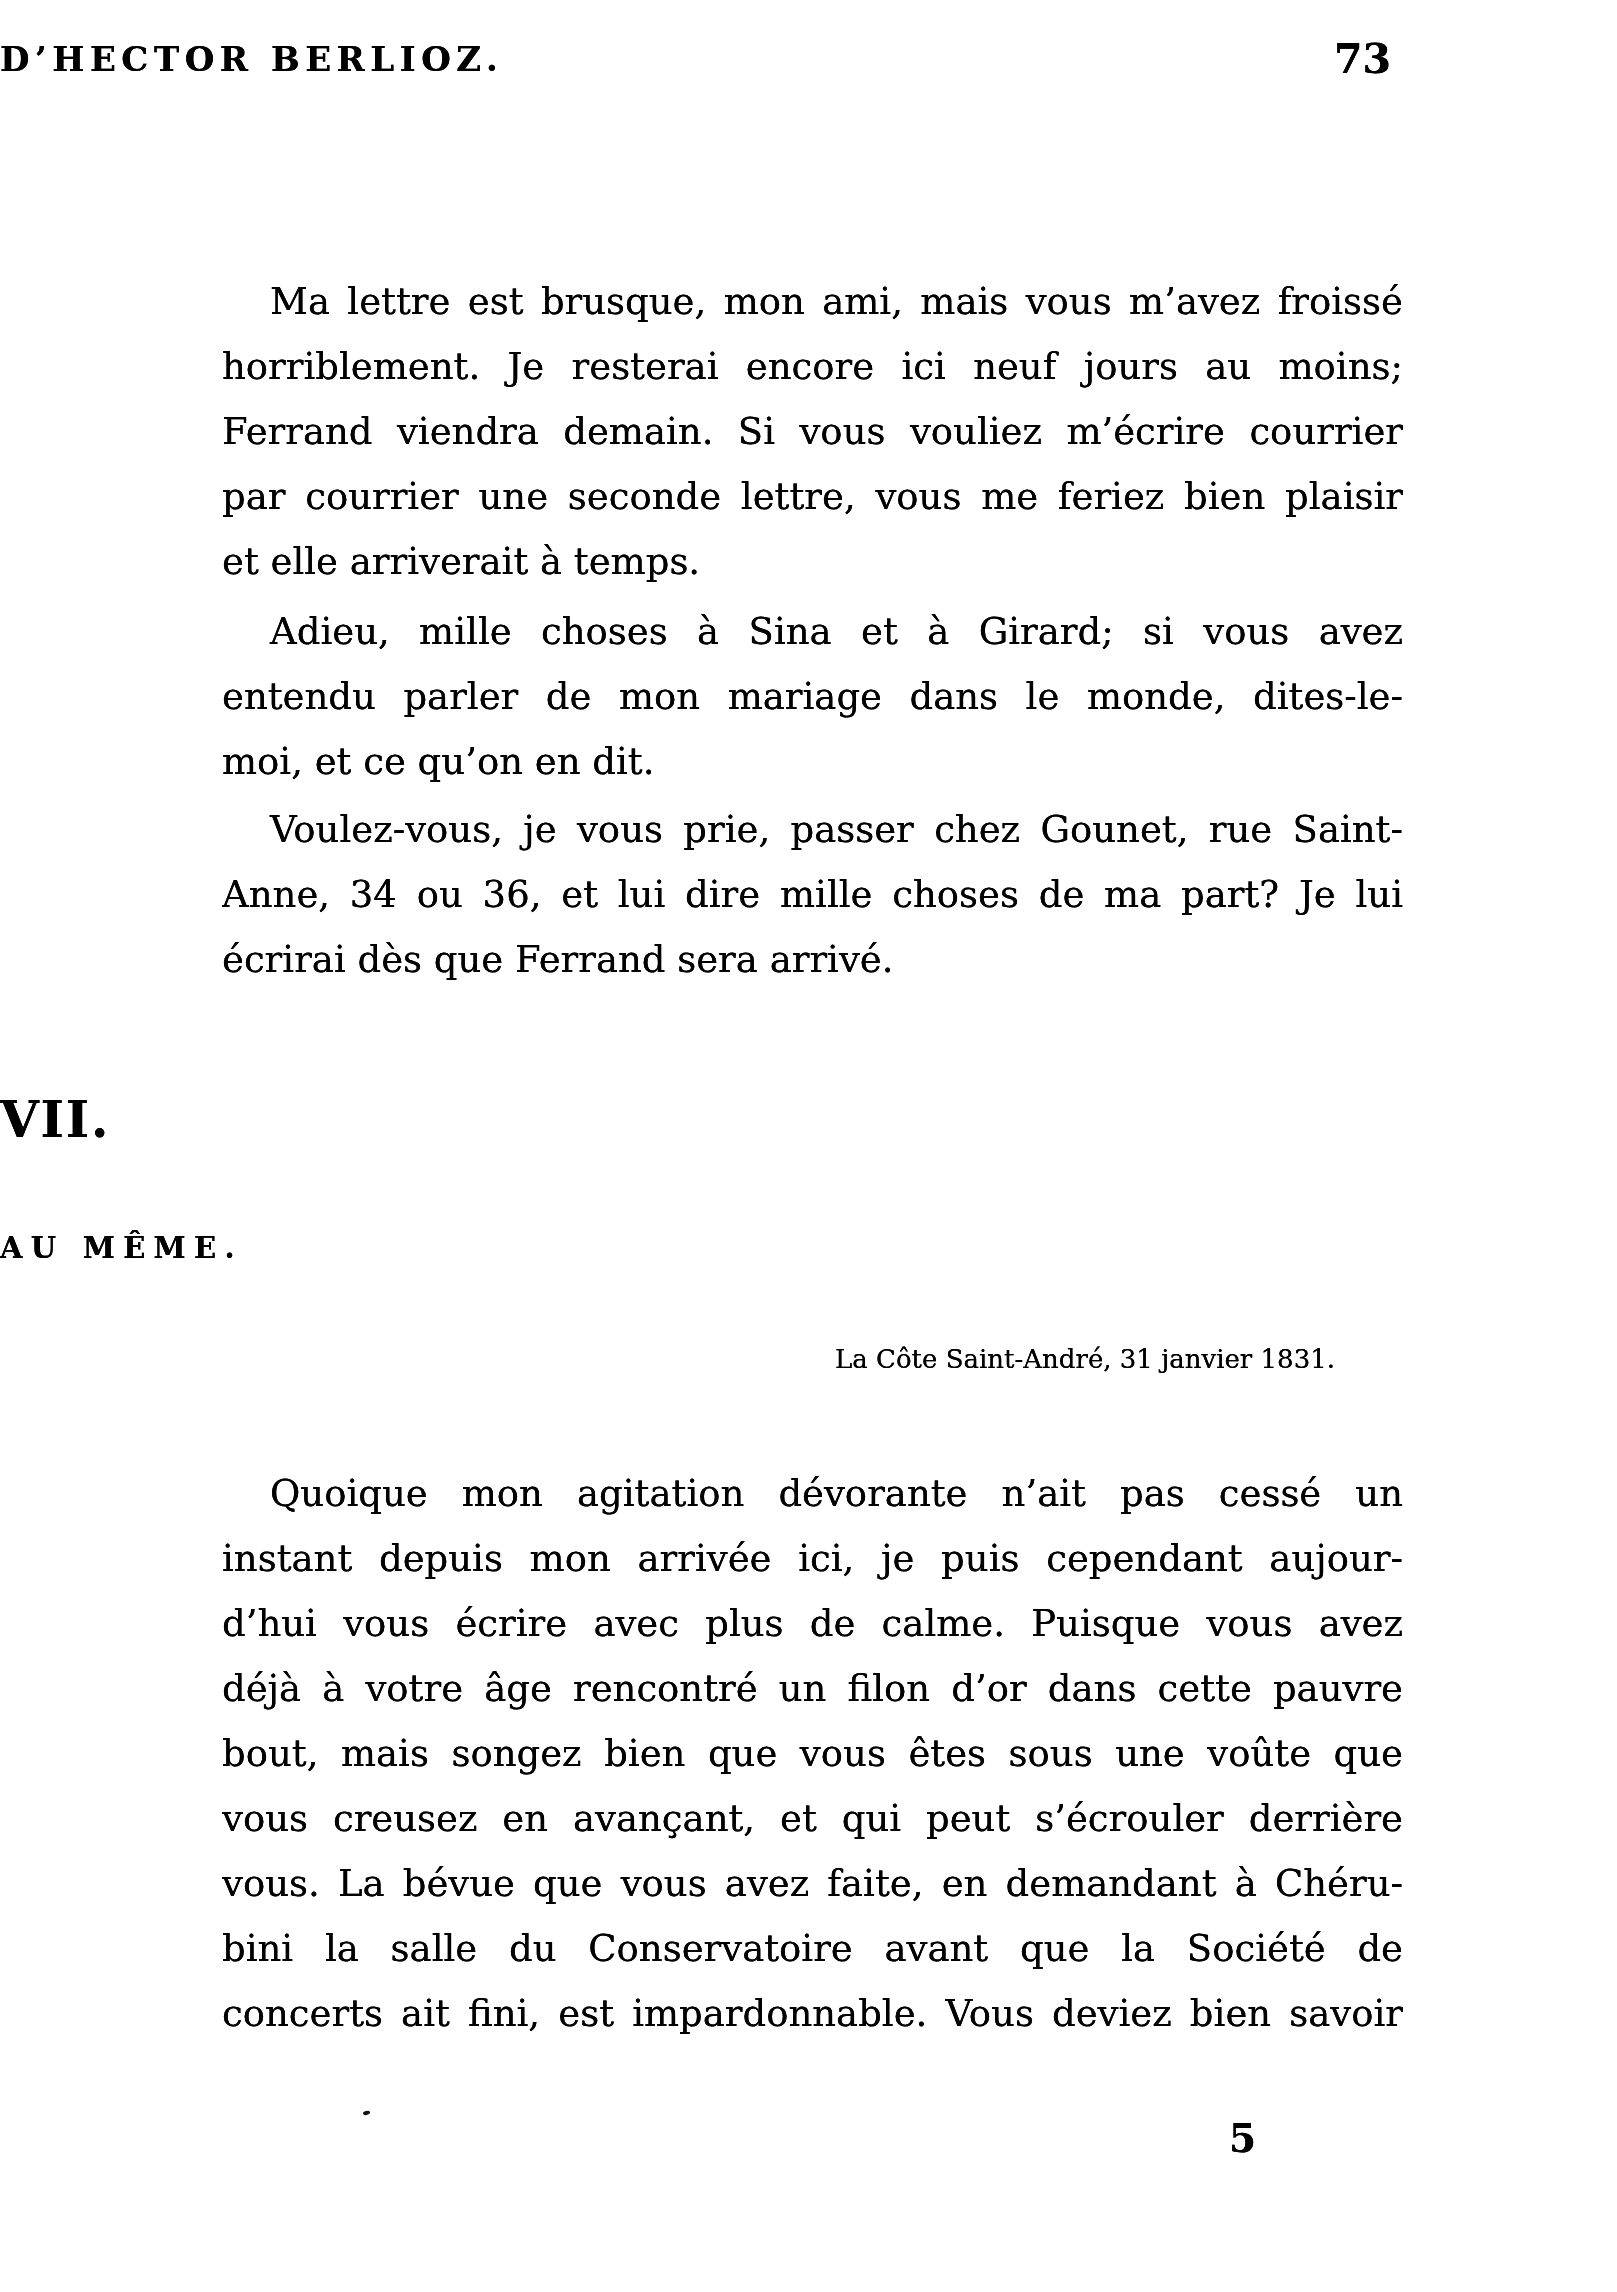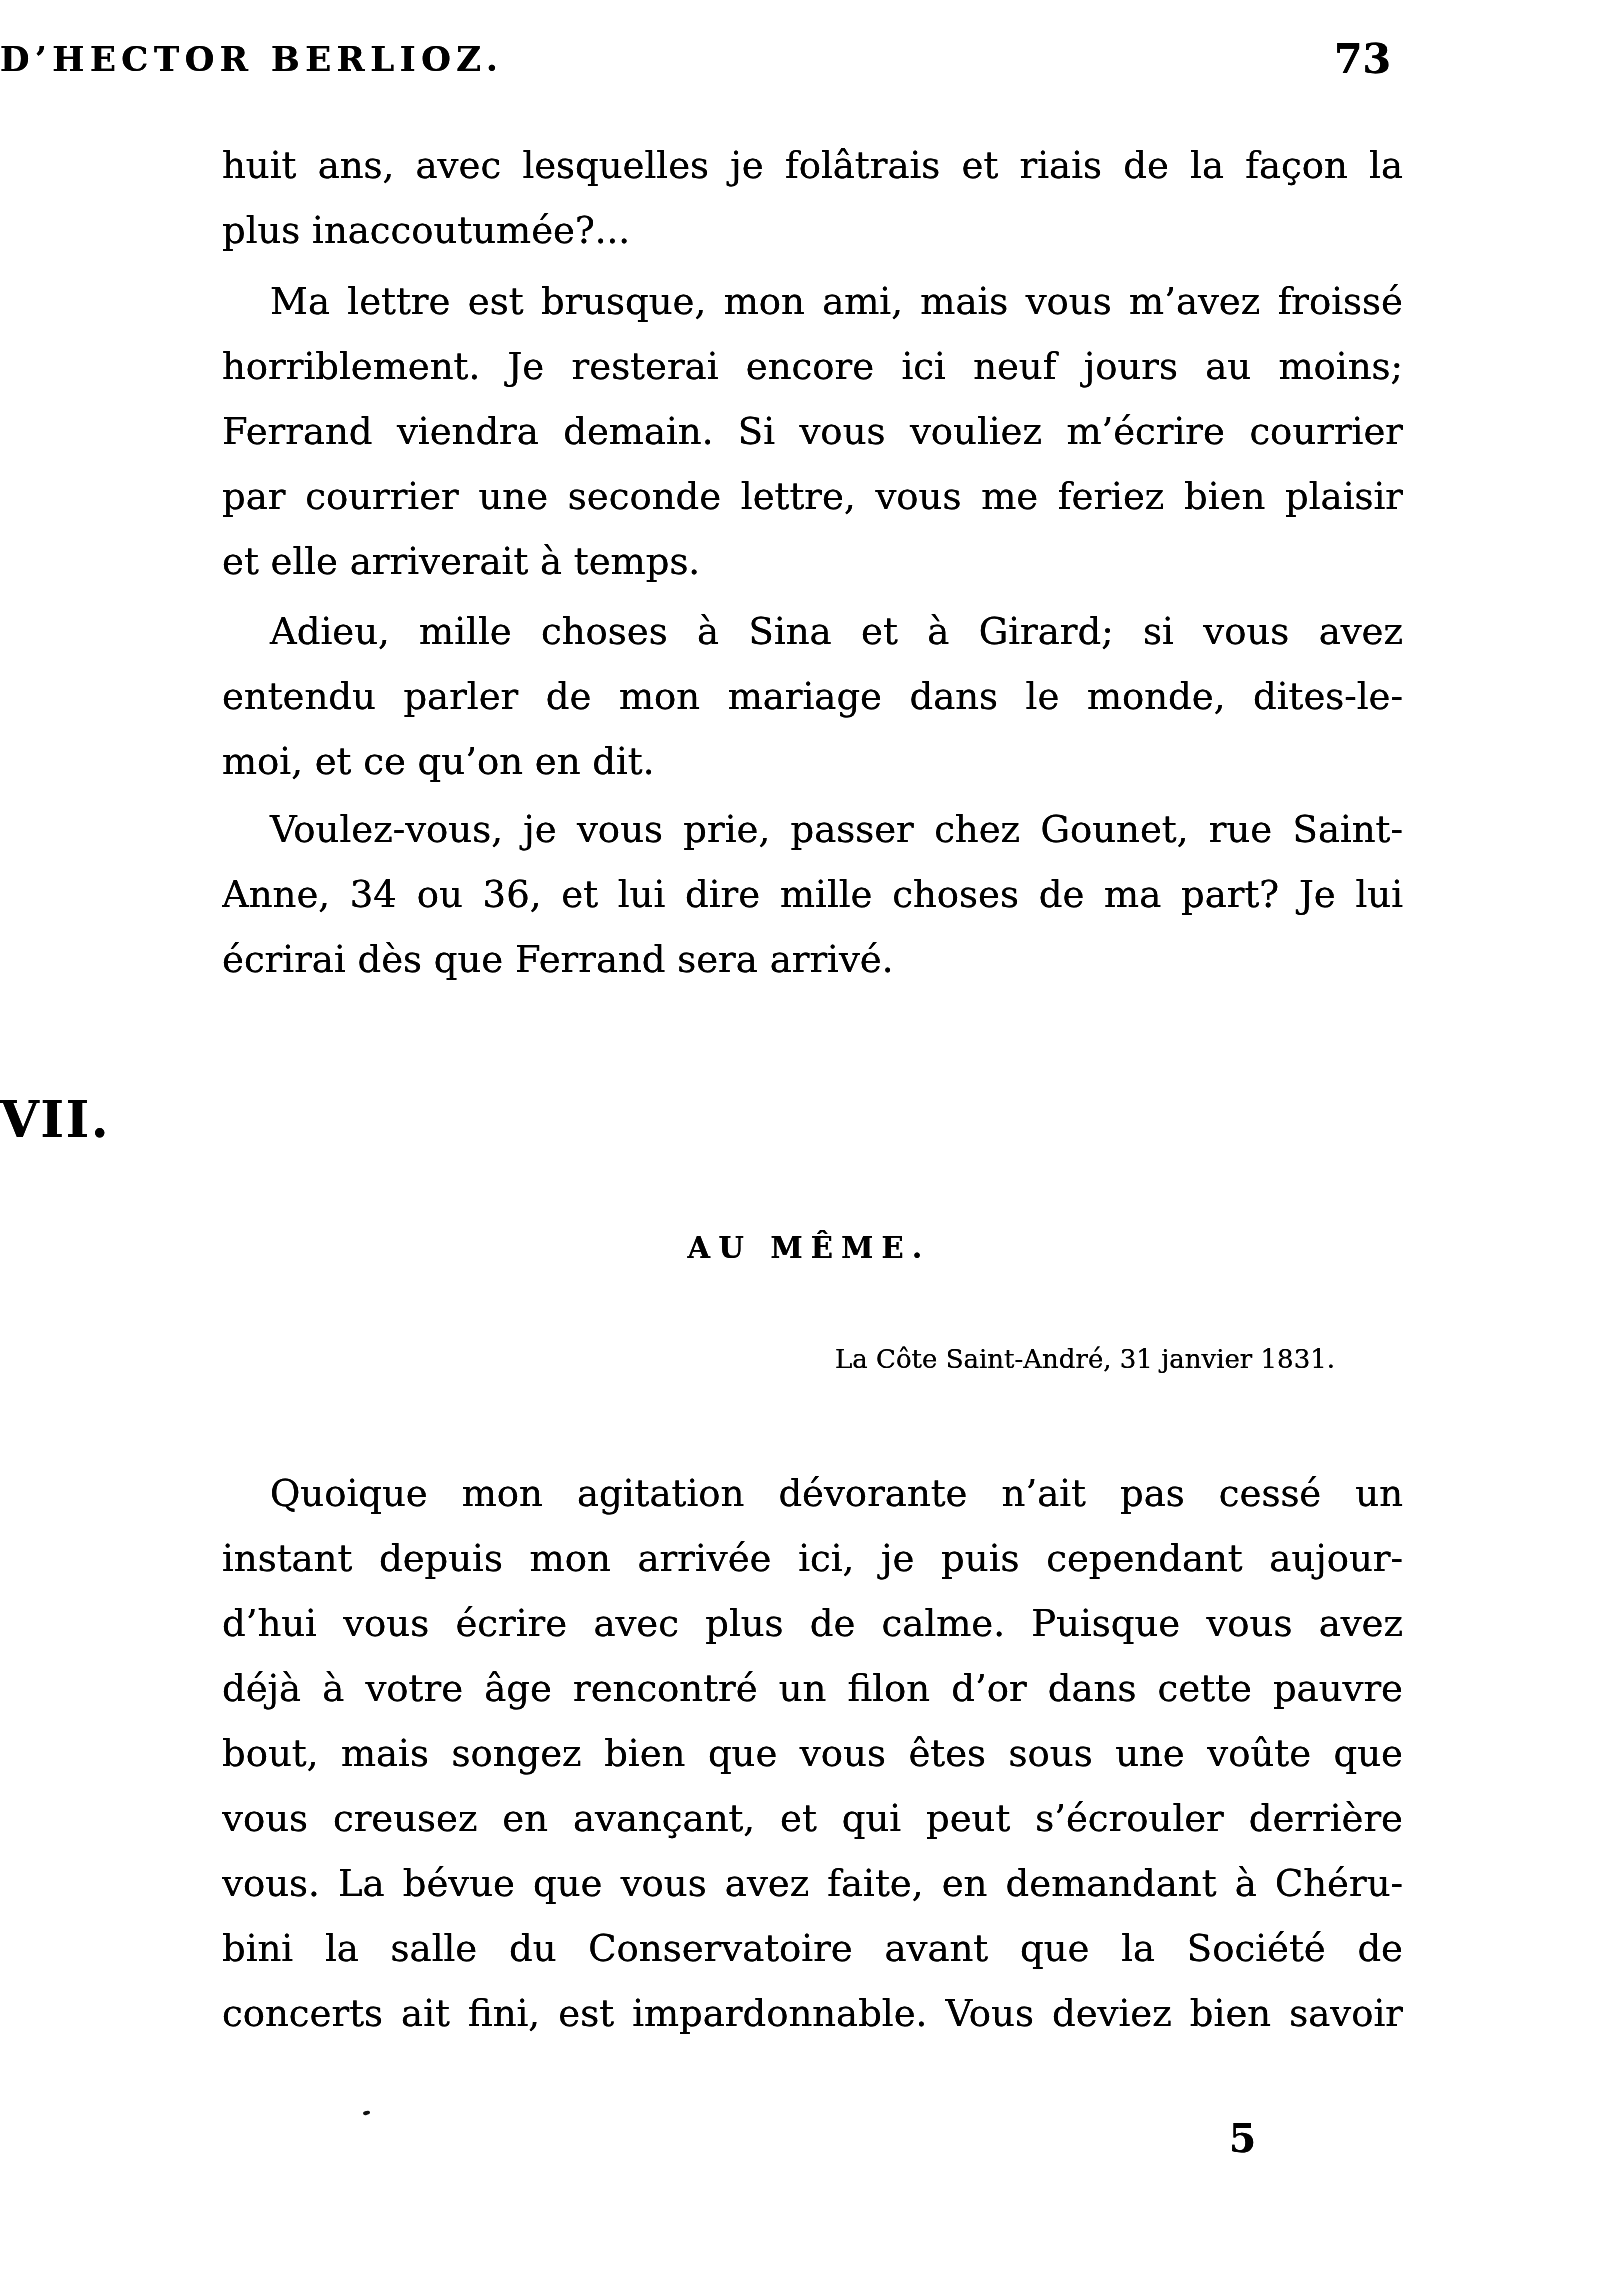--- a/index.html
+++ b/index.html
@@ -60,21 +60,21 @@
     line-height: 1;
     font-weight: bold;
     letter-spacing: 1.8px;
     text-shadow: 0 0 0.5px currentColor;
   }
   .dedication {
     position: absolute;
     top: 1234px;
     left: 0;
     width: 100%;
-    text-align: center;
+    text-align: left;
     font-size: 29px;
     line-height: 1;
     font-weight: bold;
     letter-spacing: 8.3px;
     text-shadow: 0 0 0.4px currentColor;
   }
   .dateline {
     position: absolute;
     top: 1346px;
     left: 222px;
@@ -106,24 +106,20 @@
   }
 </style>
 </head>
 <body>
 
 <div class="page">
 
   <div class="running-head">D’HECTOR BERLIOZ.</div>
   <div class="folio">73</div>
 
-  <div class="para" style="top:133px">
-    <div class="line">huit ans, avec lesquelles je folâtrais et riais de la façon la</div>
-    <div class="line last">plus inaccoutumée?...</div>
-  </div>
 
   <div class="para" style="top:269px">
     <div class="line indent">Ma lettre est brusque, mon ami, mais vous m’avez froissé</div>
     <div class="line">horriblement. Je resterai encore ici neuf jours au moins;</div>
     <div class="line">Ferrand viendra demain. Si vous vouliez m’écrire courrier</div>
     <div class="line">par courrier une seconde lettre, vous me feriez bien plaisir</div>
     <div class="line last">et elle arriverait à temps.</div>
   </div>
 
   <div class="para" style="top:599px">

